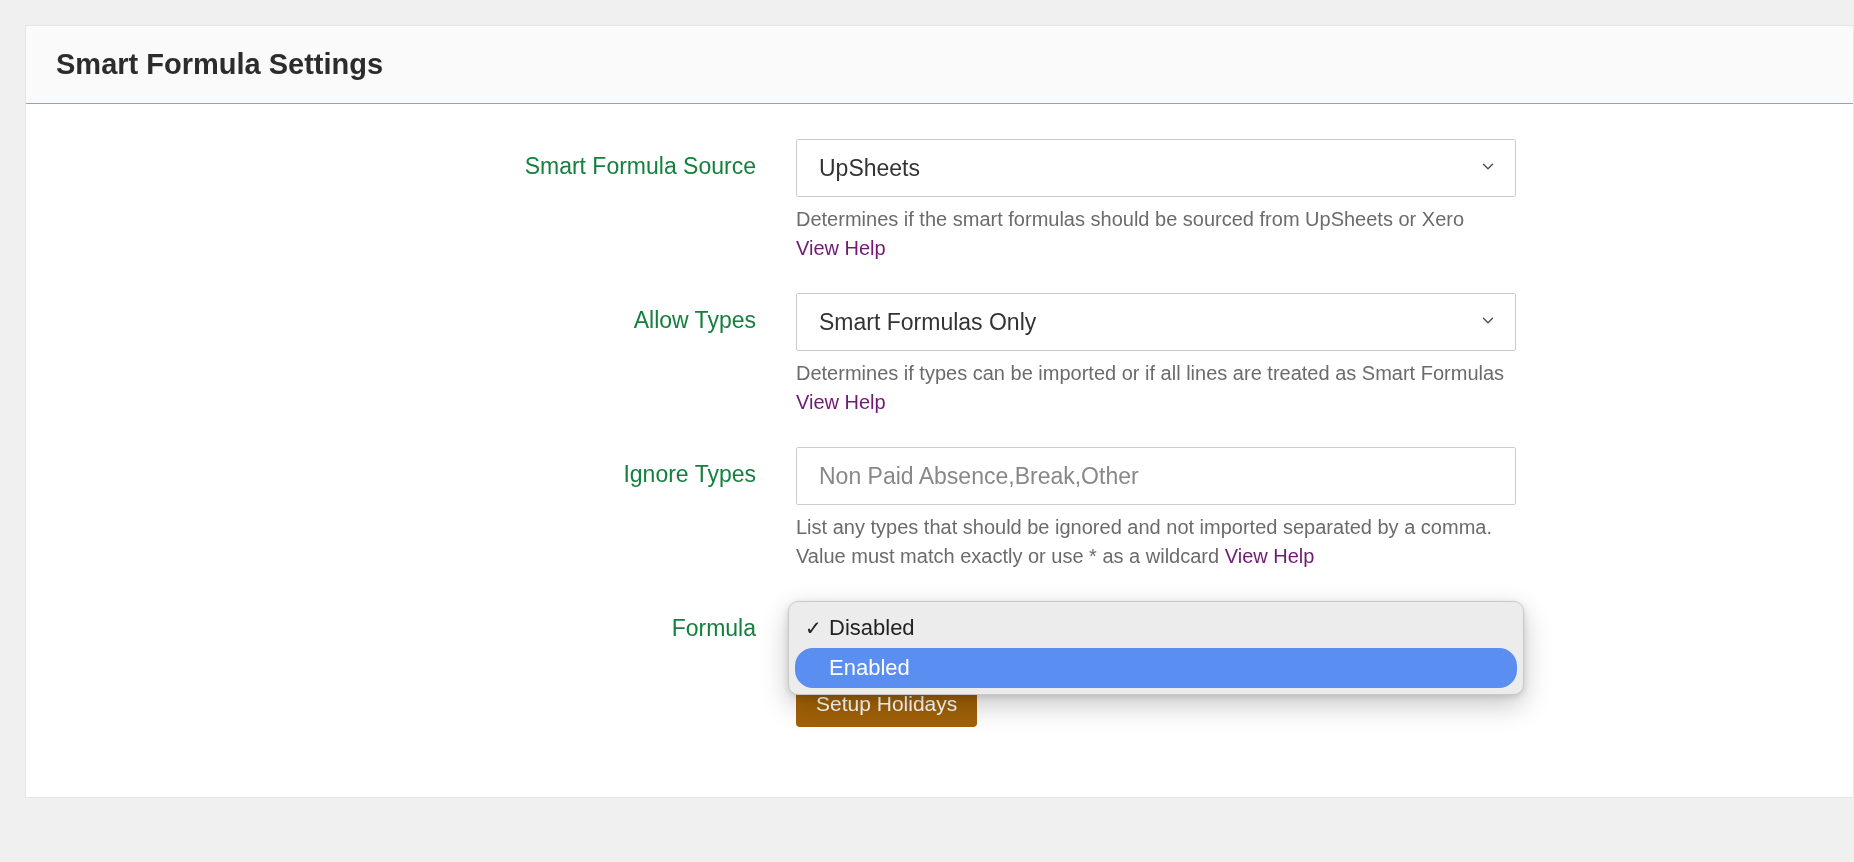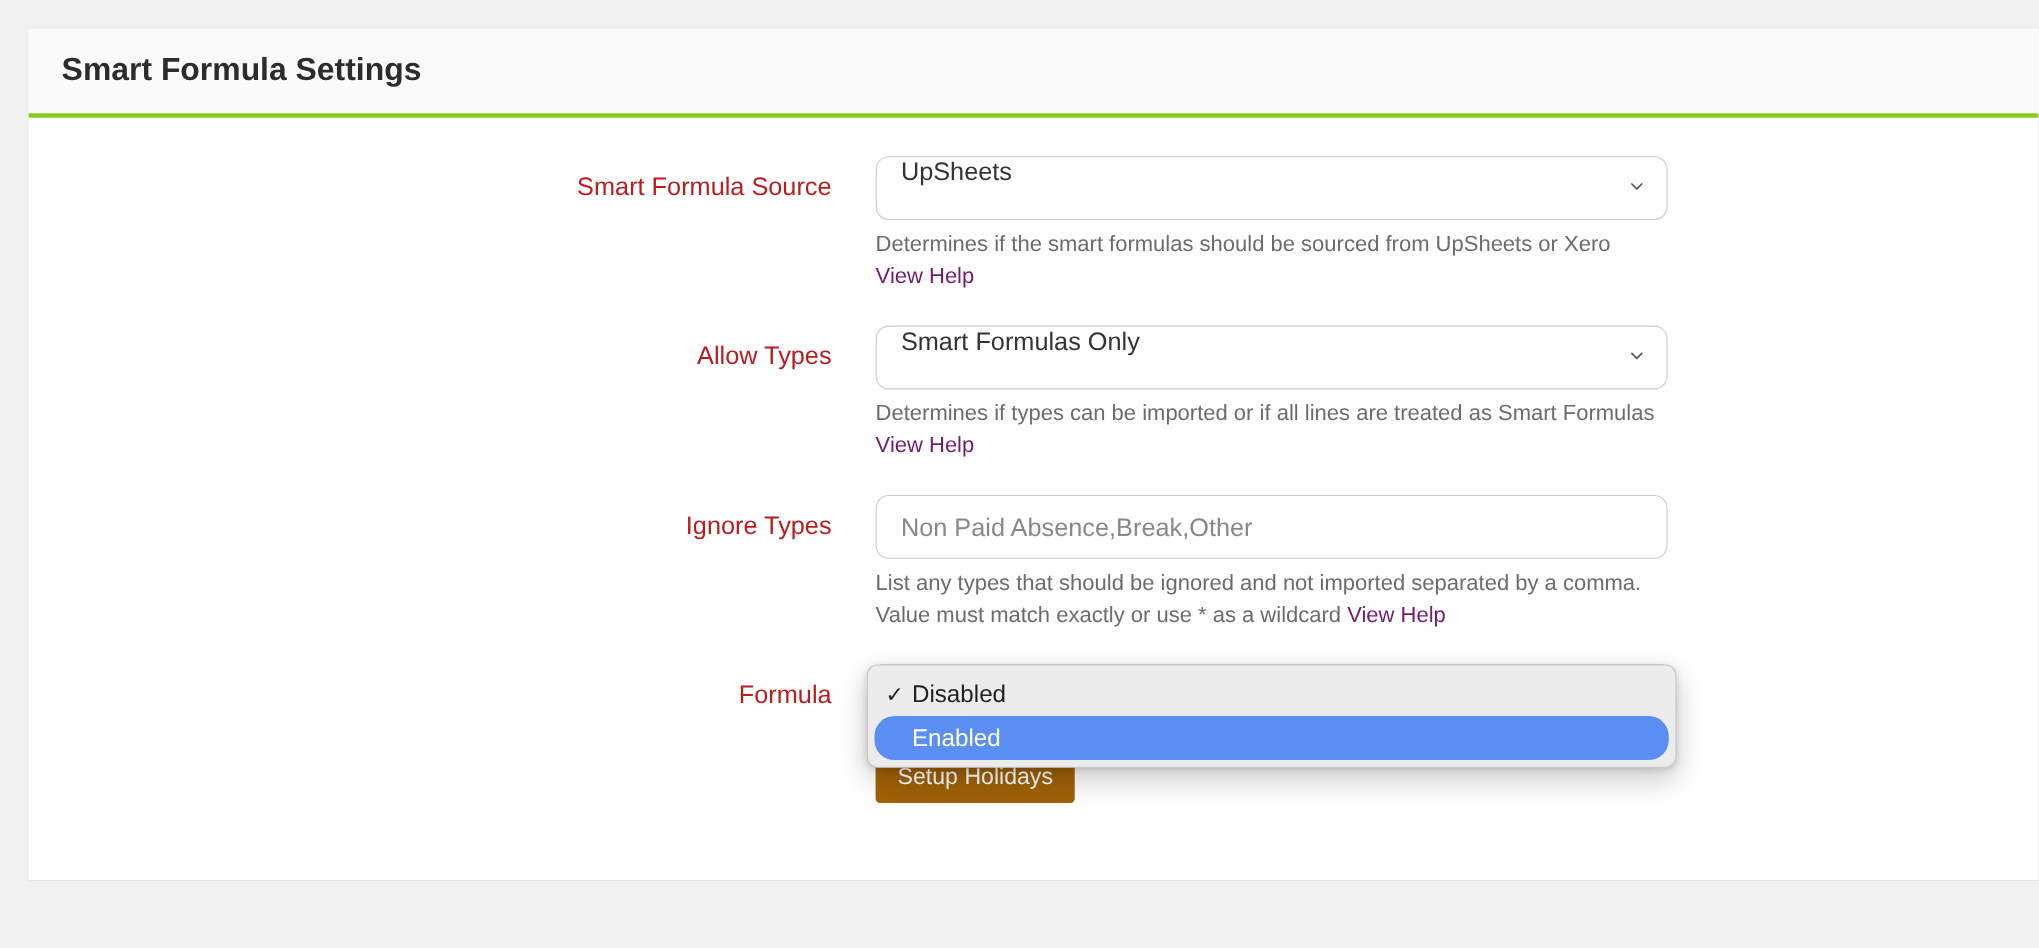--- a/index.html
+++ b/index.html
@@ -13,21 +13,21 @@
       padding: 25px 0 0 25px;
       font-size: 20px;
       color: #333;
     }
     .panel {
       background: #fff;
       border: 1px solid #e5e5e5;
     }
     .panel-header {
       padding: 22px 30px;
-      border-bottom: 4px solid #84cc16;
+      border-bottom: 1px solid #84cc16;
       background: #fafafa;
     }
     .panel-title {
       font-size: 29px;
       font-weight: 600;
       color: #2c2c2c;
     }
     .panel-body {
       padding: 35px 30px 40px 30px;
     }
@@ -35,38 +35,39 @@
       display: flex;
       align-items: flex-start;
       margin-bottom: 30px;
     }
     .form-label {
       width: 740px;
       text-align: right;
       padding-right: 40px;
       padding-top: 14px;
       font-size: 23px;
-      color: #b91c1c;
+      color: #15803d;
       flex-shrink: 0;
     }
     .form-control-wrap {
       flex: 1;
       max-width: 720px;
       position: relative;
     }
     .select-box, .text-input {
       width: 100%;
       height: 58px;
       border: 1px solid #ccc;
-      border-radius: 12px;
+      border-radius: 2px;
       padding: 0 22px;
       font-size: 23px;
       color: #333;
       background: #fff;
       display: flex;
+      align-items: center;
       position: relative;
       cursor: pointer;
     }
     .text-input {
       cursor: text;
     }
     .text-input::placeholder {
       color: #888;
     }
     input.text-input {

